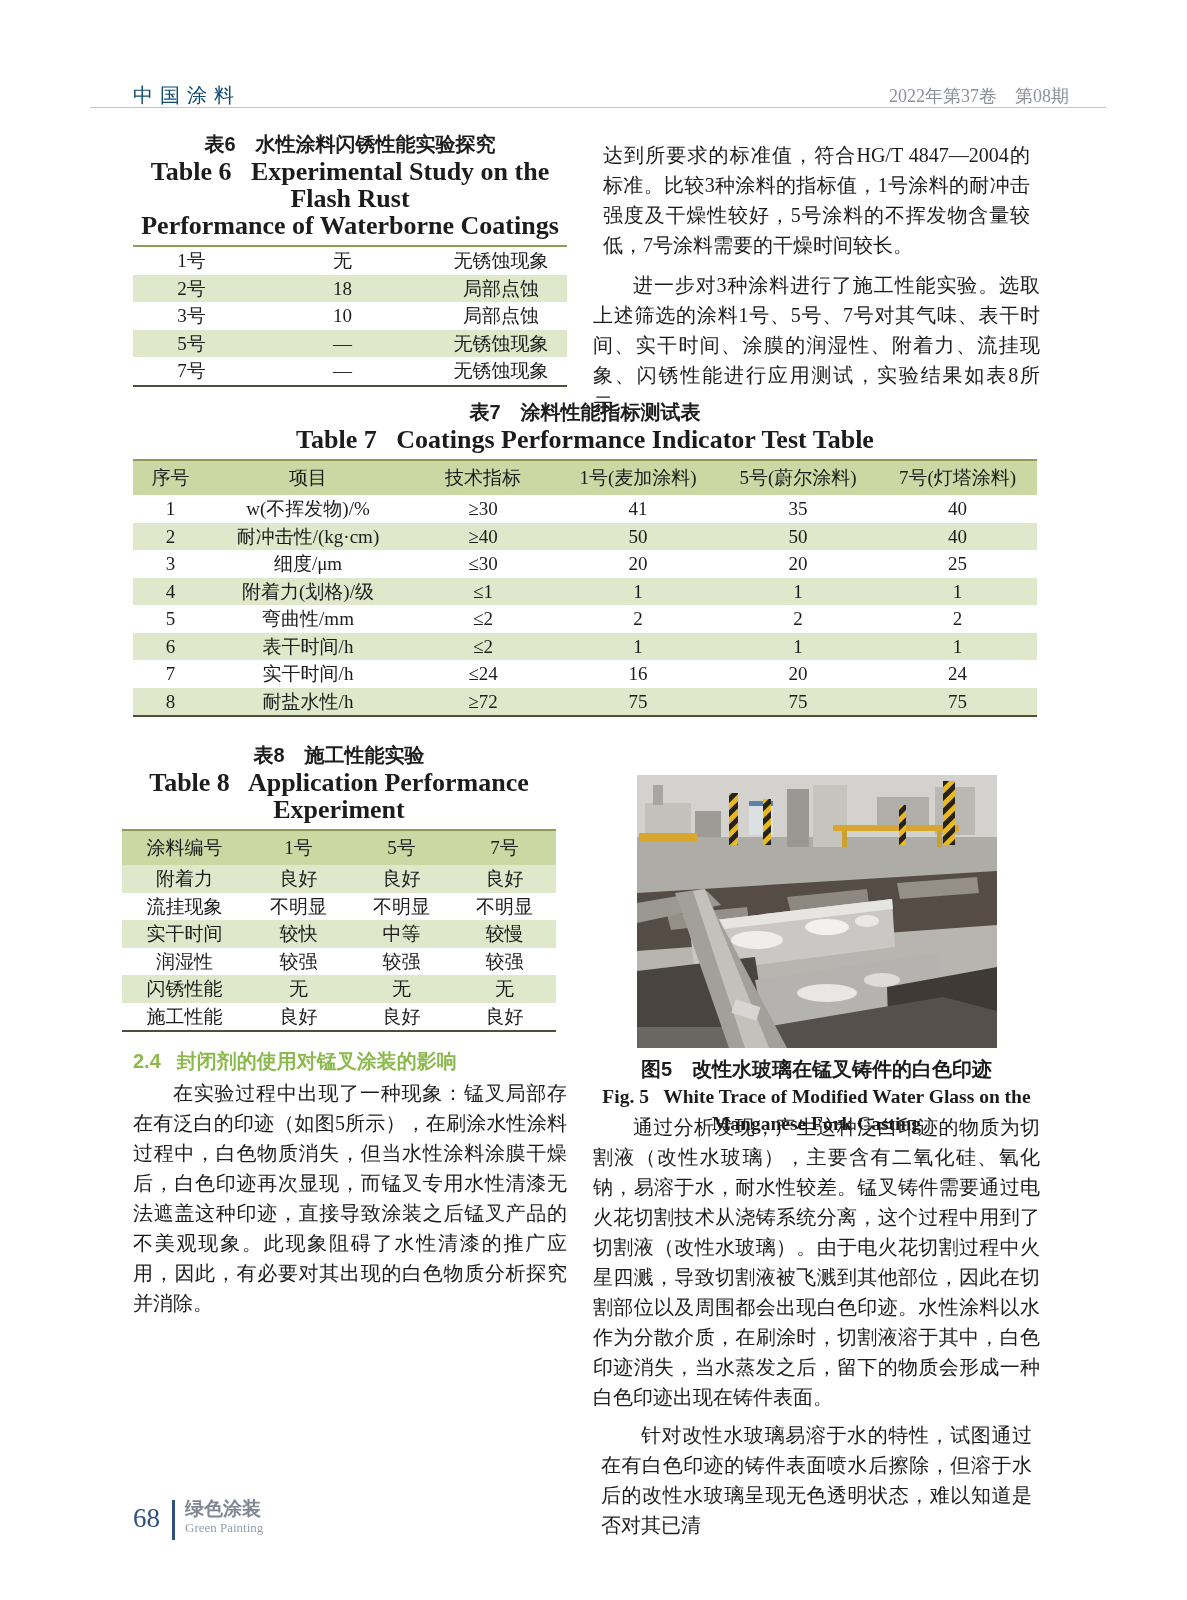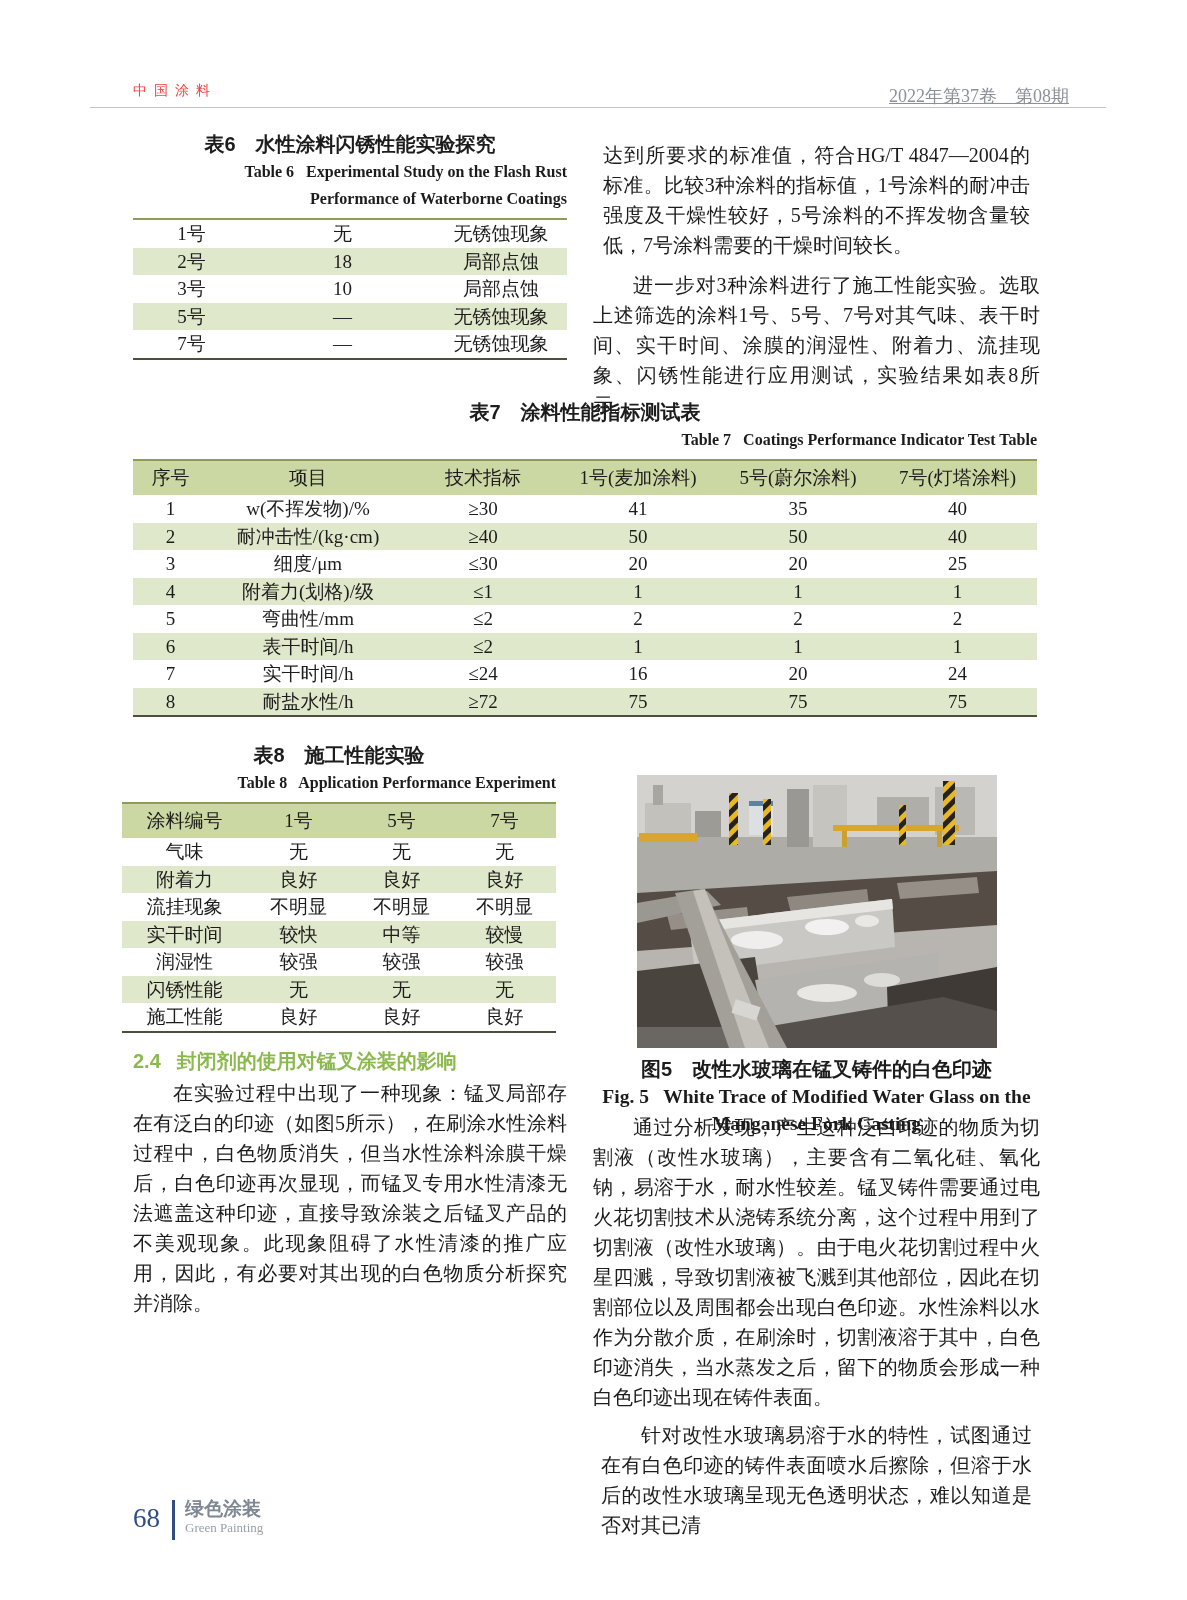--- a/index.html
+++ b/index.html
@@ -1,28 +1,28 @@
 <!DOCTYPE html>
 <html style="--table_header_bg: #ccd8a4; --table_alt_bg: #dfe8ca; --table_top_border: #8f9c59; --section_green: #8cb94e; --footer_blue: #2f4f80;"><head>
 <meta charset="utf-8">
 <style>
   html,body{margin:0;padding:0;background:#ffffff;}
   .page{position:relative;width:1187px;height:1600px;background:#ffffff;overflow:hidden;
         font-family:"Liberation Serif","DejaVu Serif",serif;color:#1c1c1c;}
   .abs{position:absolute;}
 
   
-  .hdr-left{position:absolute;left:133px;top:82px;font-size:14px;color:#ef4444;letter-spacing:7px;}
-  .hdr-right{position:absolute;right:118px;top:84px;font-size:18px;color:#8b9199;text-decoration:underline;}
+  .hdr-left{position:absolute;left:133px;top:82px;font-size:20px;color:#0c4a6e;letter-spacing:7px;}
+  .hdr-right{position:absolute;right:118px;top:84px;font-size:18px;color:#8b9199;}
   .hdr-rule{position:absolute;left:90px;top:107px;width:1016px;height:1px;background:#c2c5ca;}
 
   
   .tt-cn{font-family:"Liberation Sans","DejaVu Sans",sans-serif;font-weight:bold;font-size:20px;
          text-align:center;line-height:27px;white-space:pre-wrap;}
-  .tt-en{font-weight:bold;font-size:16px;text-align:right;line-height:27px;white-space:pre-wrap;}
+  .tt-en{font-weight:bold;font-size:26px;text-align:center;line-height:27px;white-space:pre-wrap;}
 
   
   .tblwrap{border-top:2px solid var(--table_top_border,#8f9c59);border-bottom:2px solid #4d4f3c;margin-top:6px;}
   table.dt{border-collapse:collapse;table-layout:fixed;width:100%;font-size:19px;}
   table.dt td{text-align:center;padding:0;height:27.5px;line-height:27.5px;overflow:hidden;}
   tr.hrow td{background:var(--table_header_bg,#ccd8a4);height:34px;line-height:34px;}
   tr.alt td{background:var(--table_alt_bg,#dfe8ca);}
   td.item{text-align:left;padding-left:26px;}
   td.lft{text-align:left;padding-left:20px;}
 
@@ -204,26 +204,20 @@
             <col style="width:103px">
             <col style="width:103px">
             <col style="width:103px">
           </colgroup>
         <tbody>
             <tr class="hrow">
           <td class="lft">涂料编号</td>
           <td>1号</td>
           <td>5号</td>
           <td>7号</td>
-        </tr>
-        <tr>
-          <td class="lft">气味</td>
-          <td>无</td>
-          <td>无</td>
-          <td>无</td>
         </tr>
         <tr class="alt">
           <td class="lft">附着力</td>
           <td>良好</td>
           <td>良好</td>
           <td>良好</td>
         </tr>
         <tr>
           <td class="lft">流挂现象</td>
           <td>不明显</td>

